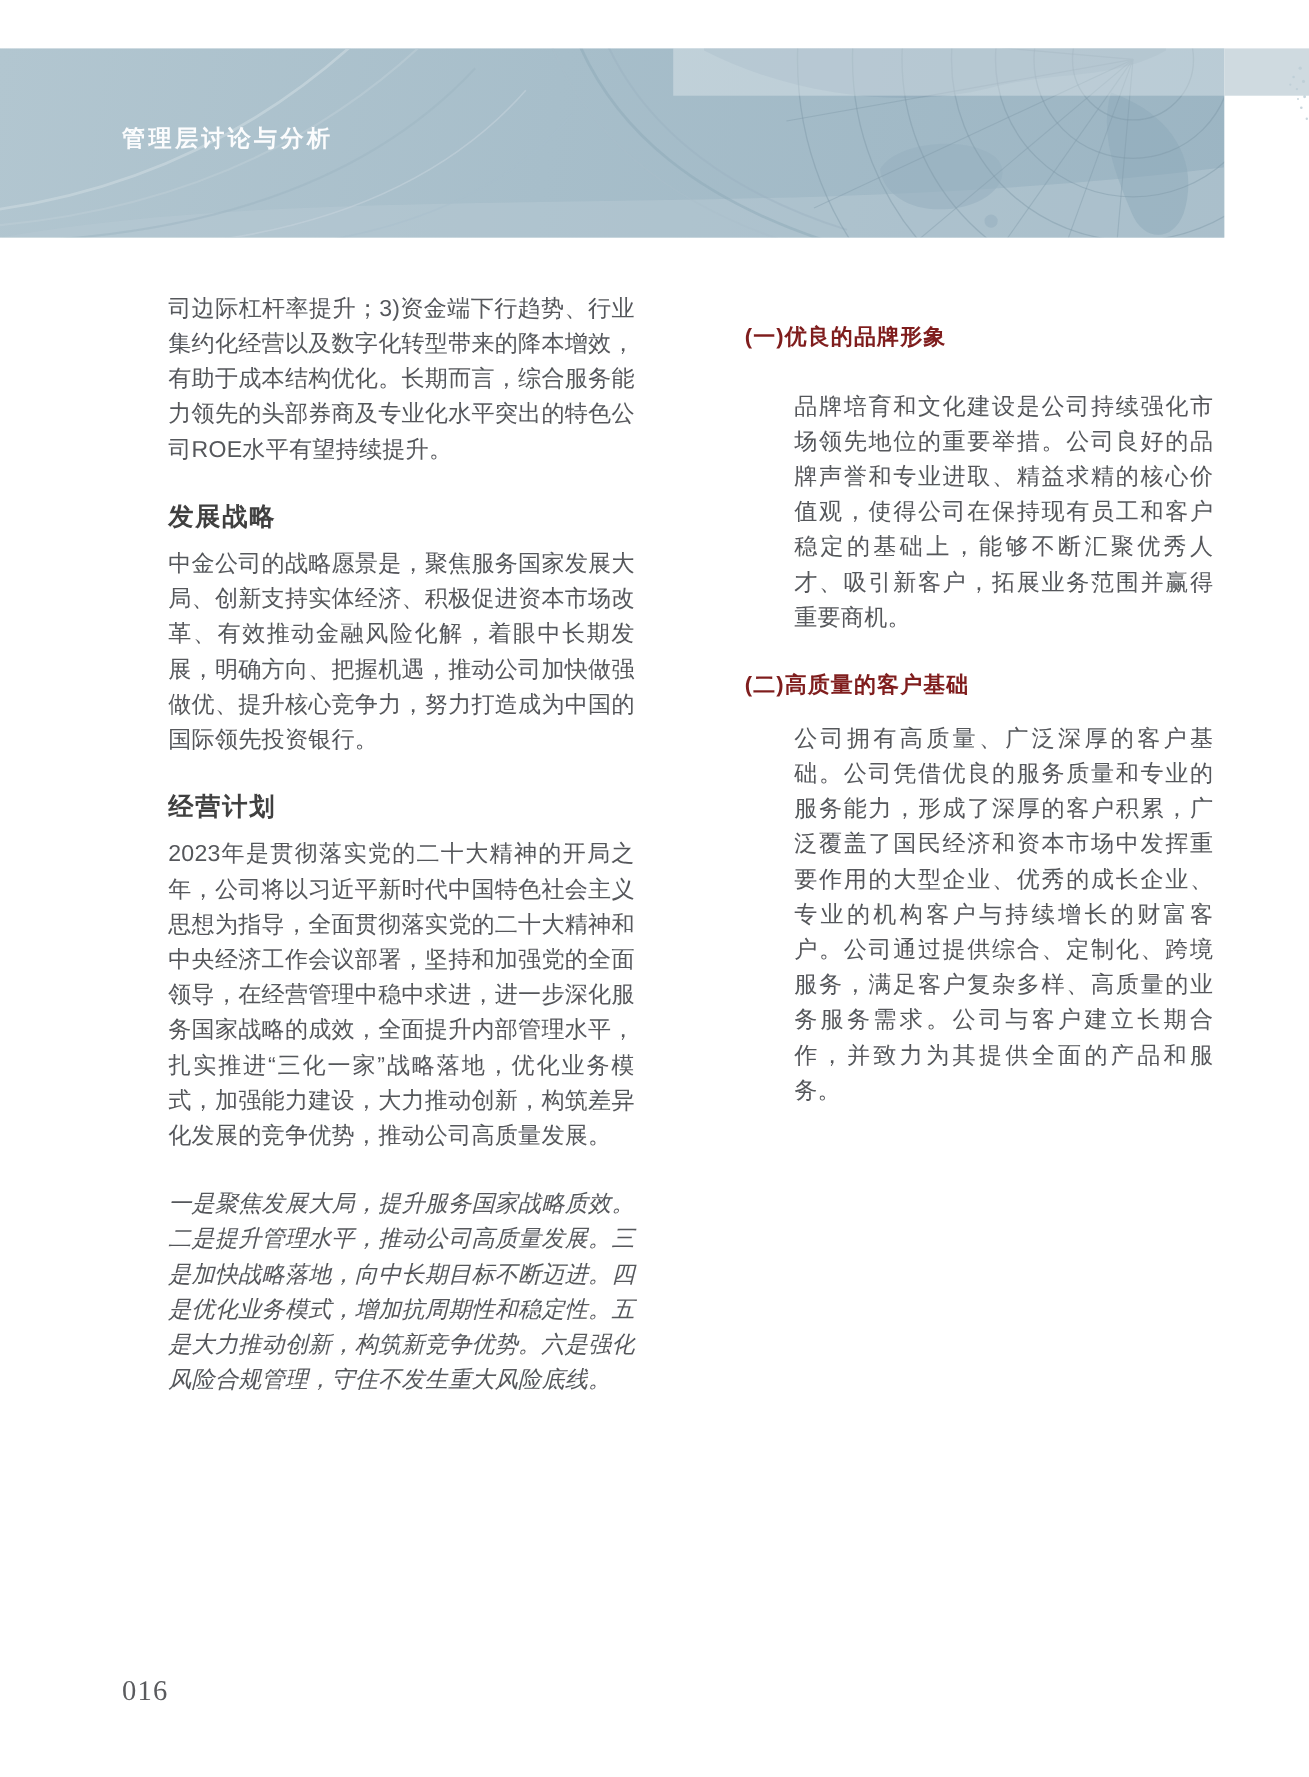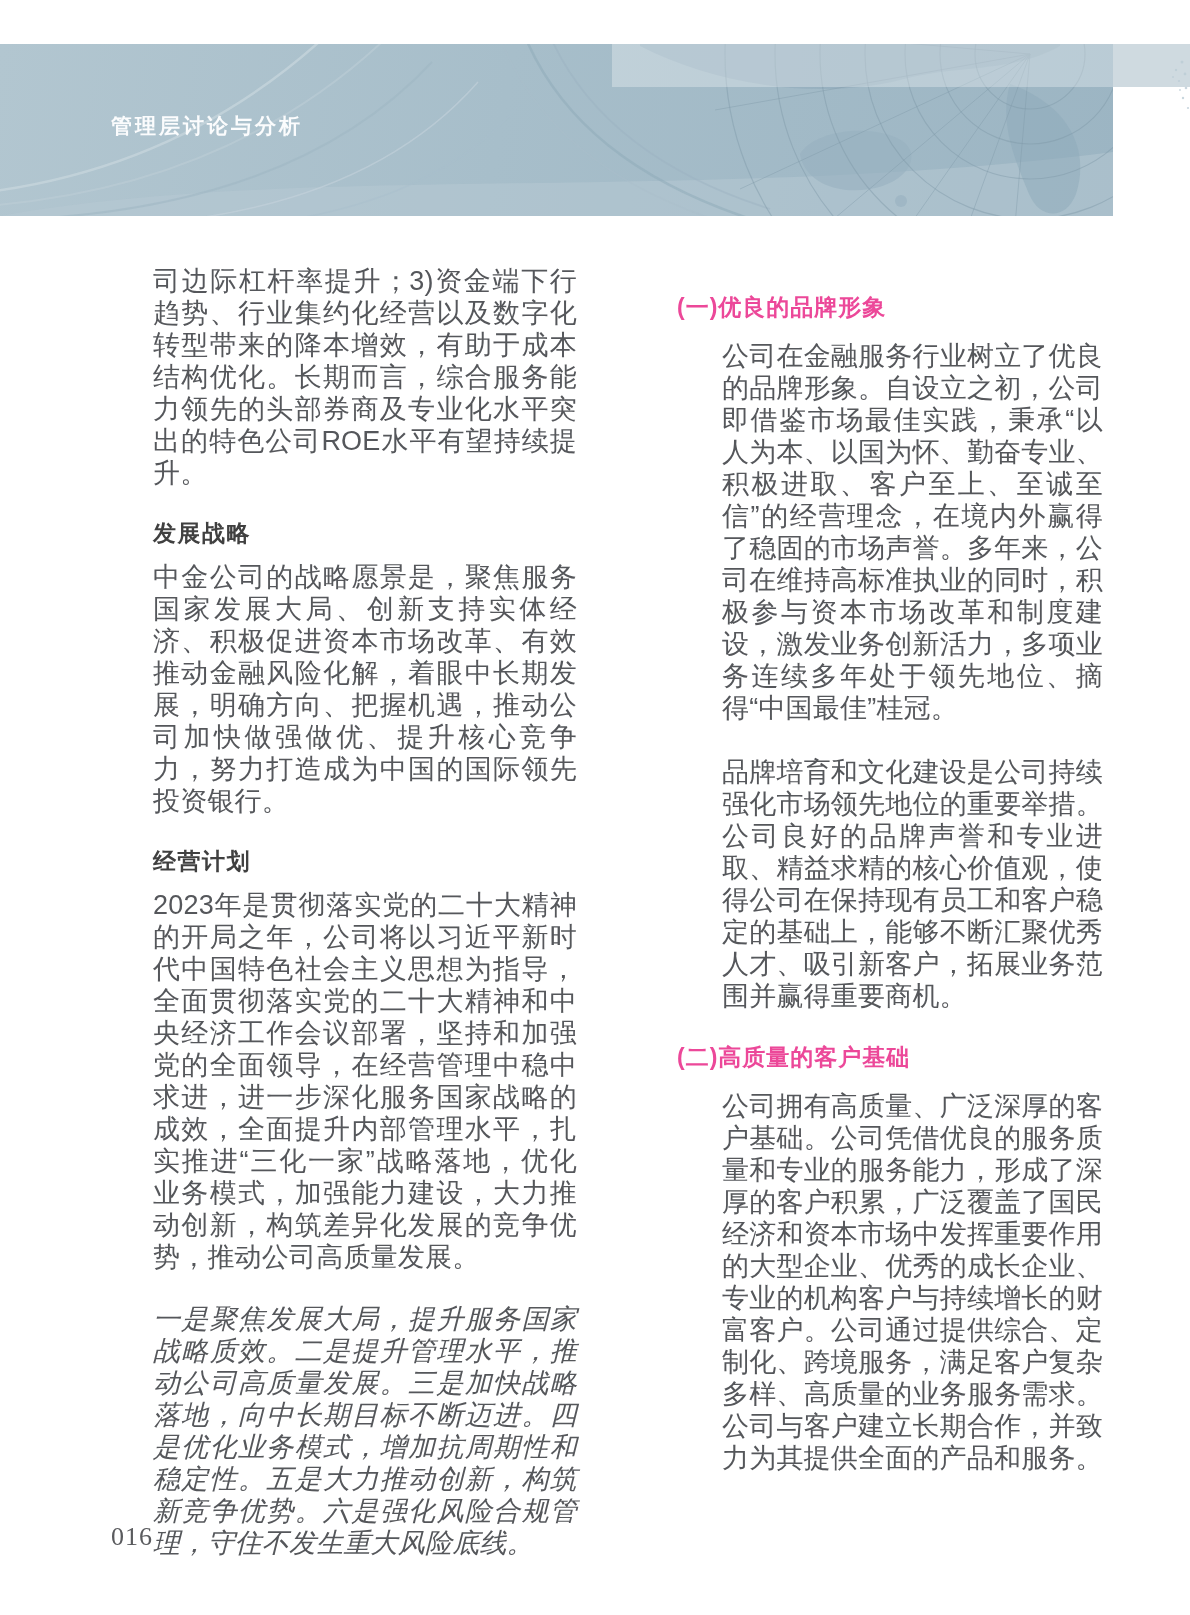--- a/index.html
+++ b/index.html
@@ -18,36 +18,36 @@
   .page-title{
     position:absolute;left:111px;top:68px;margin:0;
     color:#fbfcfd;font-family:"Liberation Serif","DejaVu Serif",serif;
     font-size:21px;font-weight:600;letter-spacing:3px;white-space:nowrap;
   }
   .strip-over-band{position:absolute;left:612px;top:0;width:501px;height:43px;background:rgba(255,255,255,0.30);}
   .strip-right{position:absolute;left:1113px;top:0;width:77px;height:43px;background:#cfdae0;}
   .corner-speckle{position:absolute;left:1138px;top:6px;}
   
   .body-par{
-    font-size:27px;line-height:32px;color:#55575b;margin:0;
+    font-size:21px;line-height:32px;color:#55575b;margin:0;
     text-align:justify;text-justify:inter-character;letter-spacing:0.2px;
   }
   .col-left{position:absolute;left:153px;top:265px;width:424px;}
   .col-left h2{
     color:#404040;font-size:23px;font-weight:700;letter-spacing:1.5px;
     margin:30px 0 13px 0;line-height:29px;
   }
   .col-left .par-gap{margin-top:30px;font-style:italic;}
   .col-right{position:absolute;left:636px;top:272px;width:467px;}
   .col-right .main-heading{
     color:#4e7f9b;font-size:23px;font-weight:700;letter-spacing:2px;
     margin:0;line-height:31px;
   }
   .col-right .sub-heading{
-    color:#ec4899;font-size:23px;font-weight:700;letter-spacing:1px;
+    color:#7f1d1d;font-size:20px;font-weight:700;letter-spacing:1px;
     margin:20px 0 18px 41px;line-height:30px;
   }
   .col-right .body-par{margin-left:86px;width:381px;}
   .col-right .par-gap{margin-top:32px;}
   
   .page-number{
     position:absolute;left:111px;top:1522px;margin:0;
     font-family:"Liberation Serif","DejaVu Serif",serif;
     font-size:26px;color:#5a5b5e;letter-spacing:1px;
   }
@@ -123,21 +123,20 @@
     <p class="body-par">中金公司的战略愿景是，聚焦服务国家发展大局、创新支持实体经济、积极促进资本市场改革、有效推动金融风险化解，着眼中长期发展，明确方向、把握机遇，推动公司加快做强做优、提升核心竞争力，努力打造成为中国的国际领先投资银行。</p>
 
     <h2>经营计划</h2>
     <p class="body-par">2023年是贯彻落实党的二十大精神的开局之年，公司将以习近平新时代中国特色社会主义思想为指导，全面贯彻落实党的二十大精神和中央经济工作会议部署，坚持和加强党的全面领导，在经营管理中稳中求进，进一步深化服务国家战略的成效，全面提升内部管理水平，扎实推进“三化一家”战略落地，优化业务模式，加强能力建设，大力推动创新，构筑差异化发展的竞争优势，推动公司高质量发展。</p>
     <p class="body-par par-gap">一是聚焦发展大局，提升服务国家战略质效。二是提升管理水平，推动公司高质量发展。三是加快战略落地，向中长期目标不断迈进。四是优化业务模式，增加抗周期性和稳定性。五是大力推动创新，构筑新竞争优势。六是强化风险合规管理，守住不发生重大风险底线。</p>
   </section>
 
   <section class="col-right">
 
     <h3 class="sub-heading">(一)优良的品牌形象</h3>
-    <p class="body-par">公司在金融服务行业树立了优良的品牌形象。自设立之初，公司即借鉴市场最佳实践，秉承“以人为本、以国为怀、勤奋专业、积极进取、客户至上、至诚至信”的经营理念，在境内外赢得了稳固的市场声誉。多年来，公司在维持高标准执业的同时，积极参与资本市场改革和制度建设，激发业务创新活力，多项业务连续多年处于领先地位、摘得“中国最佳”桂冠。</p>
     <p class="body-par par-gap">品牌培育和文化建设是公司持续强化市场领先地位的重要举措。公司良好的品牌声誉和专业进取、精益求精的核心价值观，使得公司在保持现有员工和客户稳定的基础上，能够不断汇聚优秀人才、吸引新客户，拓展业务范围并赢得重要商机。</p>
 
     <h3 class="sub-heading" style="margin-top:30px;">(二)高质量的客户基础</h3>
     <p class="body-par">公司拥有高质量、广泛深厚的客户基础。公司凭借优良的服务质量和专业的服务能力，形成了深厚的客户积累，广泛覆盖了国民经济和资本市场中发挥重要作用的大型企业、优秀的成长企业、专业的机构客户与持续增长的财富客户。公司通过提供综合、定制化、跨境服务，满足客户复杂多样、高质量的业务服务需求。公司与客户建立长期合作，并致力为其提供全面的产品和服务。</p>
   </section>
 
 </main>
 
 <footer>
   <p class="page-number">016</p>

